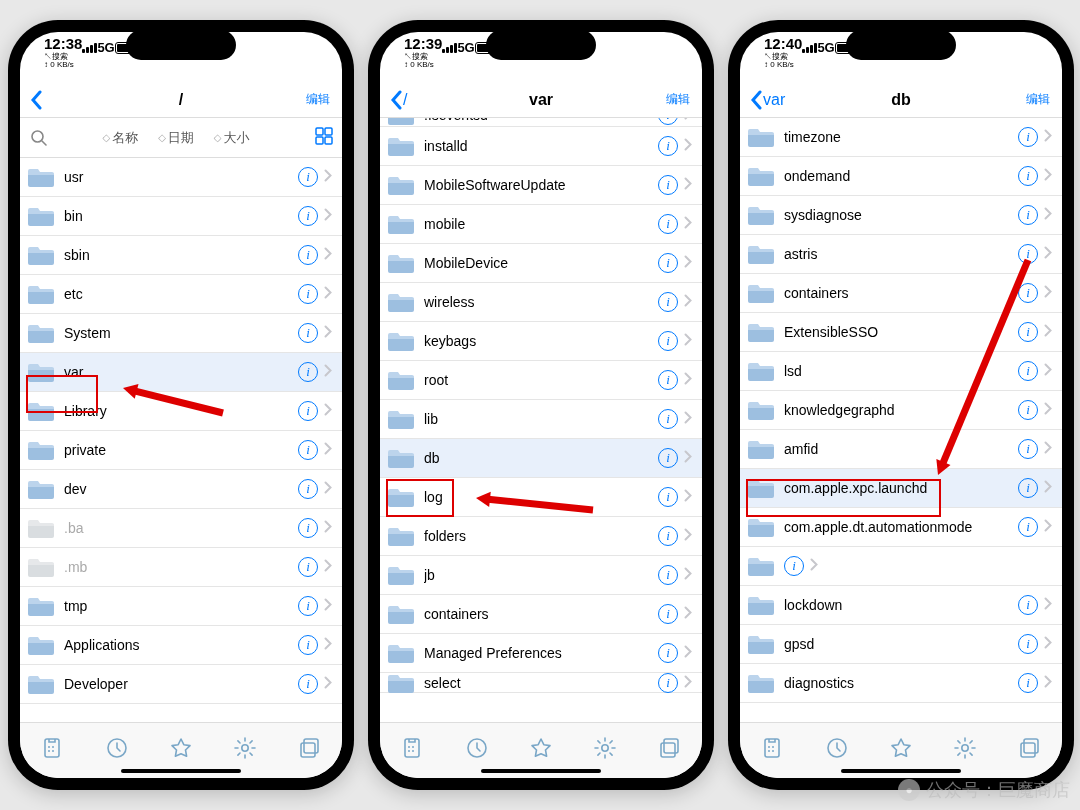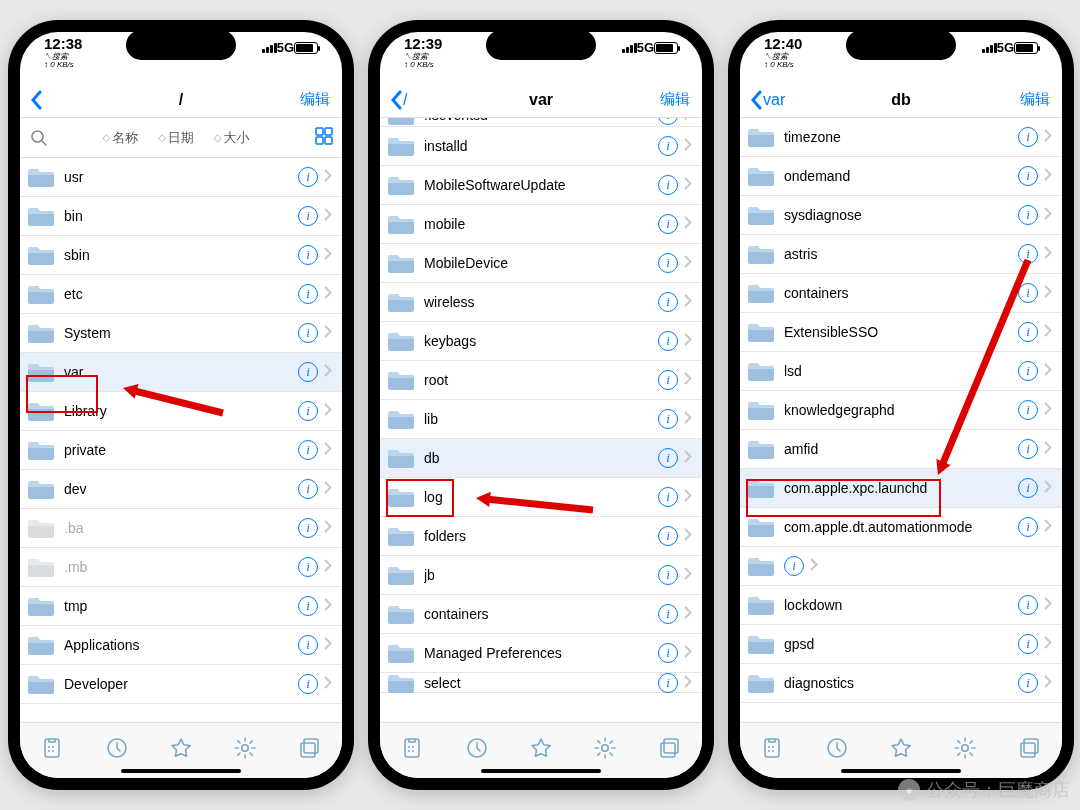--- a/index.html
+++ b/index.html
@@ -43,29 +43,28 @@
     transform: translateX(-50%);
     width: 110px;
     height: 30px;
     background: #000;
     border-radius: 20px;
     z-index: 10;
   }
   .statusbar {
     height: 50px;
     display: flex;
-    justify-content: space-between;
     align-items: flex-start;
     padding: 4px 24px 0 24px;
     font-size: 14px;
     font-weight: 600;
   }
   .sb-left { display:flex; flex-direction:column; line-height:1.1; }
   .sb-time { font-size: 15px; font-weight:700; }
-  .sb-sub { font-size: 8px; font-weight:400; color:#000;font-style:italic; }
+  .sb-sub { font-size: 8px; font-weight:400; color:#000; }
   .sb-right { display:flex; align-items:center; padding-top:4px;}
   .signal { display:inline-flex; align-items:flex-end; gap:1px; }
   .signal span { width:3px; background:#000; border-radius:1px; }
   .signal span:nth-child(1){height:4px;} .signal span:nth-child(2){height:6px;}
   .signal span:nth-child(3){height:8px;} .signal span:nth-child(4){height:10px;}
   .nettext { font-size:13px; font-weight:600; }
   .battery { width:24px; height:12px; border:1px solid #000; border-radius:3px; position:relative; }
   .battery::after { content:""; position:absolute; right:-3px; top:3px; width:2px; height:5px; background:#000; border-radius:1px; }
   .battery div { position:absolute; left:1px; top:1px; bottom:1px; width:78%; background:#000; border-radius:1px; }
 
@@ -76,21 +75,21 @@
     align-items:center;
     position:relative;
     padding: 0 10px;
   }
   .nav-back { color:#007aff; display:flex; align-items:center; font-size:16px; }
   .nav-back svg { width:13px; height:20px; }
   .nav-title {
     position:absolute; left:50%; transform:translateX(-50%);
     font-size:16px; font-weight:600;
   }
-  .nav-edit { position:absolute; right:12px; color:#007aff; font-size:15px; }
+  .nav-edit { position:absolute; right:12px; color:#007aff; font-size:12px; }
 
   .sortbar {
     height: 40px;
     display:flex; align-items:center;
     border-bottom:1px solid #ddd;
     padding: 0 6px;
     gap: 0;
     font-size:13px;
     color:#555;
   }

